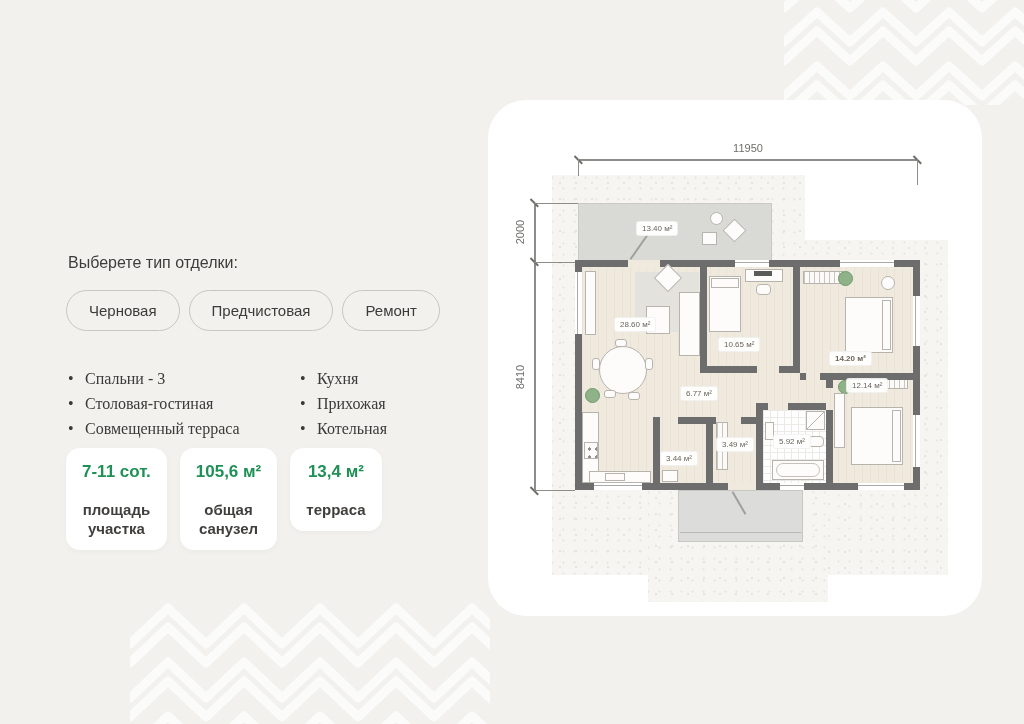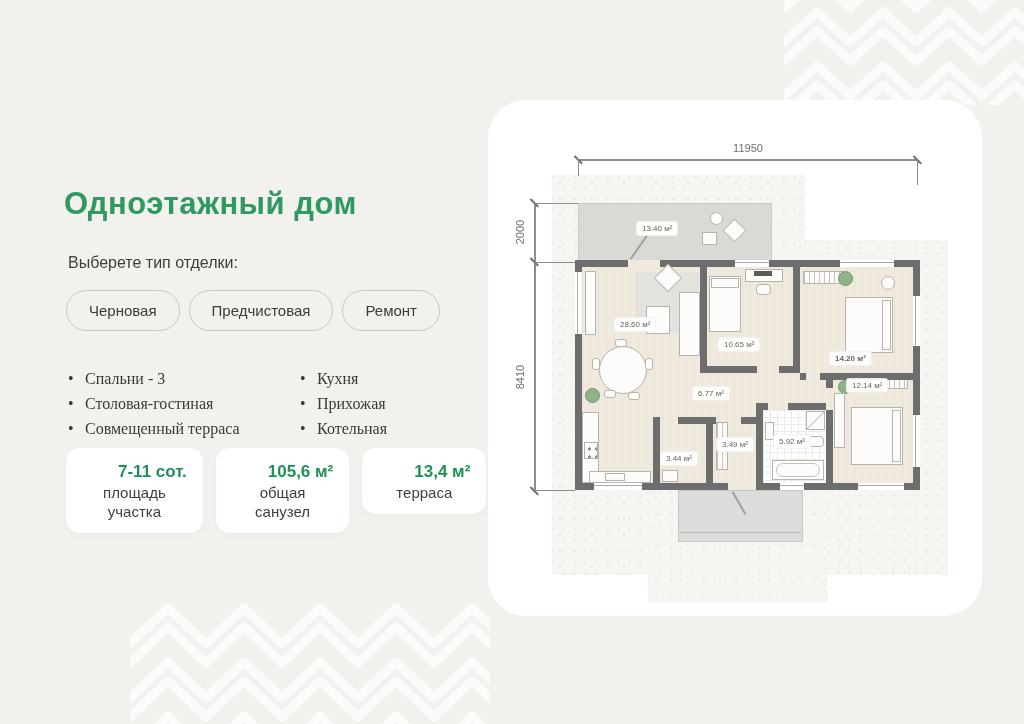--- a/index.html
+++ b/index.html
@@ -16,22 +16,22 @@
   .pill-btn { border:1px solid #c7c6c2; border-radius:24px; background:transparent;
               padding:11px 22px; font-size:15px; color:#3d3b39; font-family:inherit; cursor:pointer; }
   .features { position:absolute; left:68px; top:366px; display:flex; }
   .features ul { list-style:none; }
   .features ul:first-child { width:232px; }
   .features li { position:relative; padding-left:17px; font-size:16px; line-height:25px; color:#3b3a38;font-family:Liberation Serif, serif; }
   .features li::before { content:"•"; position:absolute; left:0; top:0; color:#3b3a38; }
   .stats { position:absolute; left:66px; top:448px; display:flex; gap:13px; align-items:flex-start; }
   .stat-card { background:#ffffff; border-radius:14px; padding:13px 16px 12px; text-align:center;
                box-shadow:0 2px 6px rgba(0,0,0,0.03); }
-  .stat-value { font-size:17px; font-weight:700; color:#1f9156; line-height:22px;margin-left:36px; }
-  .stat-label { font-size:15px; color:#413f3d; line-height:19px; white-space:pre-line; margin-top:0; }
+  .stat-value { font-size:17px; font-weight:700; color:#1f9156; line-height:22px; }
+  .stat-label { font-size:15px; color:#413f3d; line-height:19px; white-space:pre-line; margin-top:17px;font-weight:bold; }
 
   
   .zz { position:absolute; pointer-events:none; }
   .zz polyline { fill:none; stroke:#fbfbf9; stroke-width:9; stroke-linejoin:round; stroke-linecap:round; opacity:0.95; }
 
   
   .plan-card { position:absolute; left:488px; top:100px; width:494px; height:516px;
                background:#ffffff; border-radius:38px; }
   .plan { position:absolute; inset:0; border-radius:38px; overflow:hidden; }
   .site { background-color:#f6f5f2;
@@ -80,21 +80,20 @@
     <polyline points="0,34 33,4 66,34 99,4 132,34 165,4 198,34 231,4 264,34" transform="translate(0,81)"></polyline>
   </svg>
   <svg class="zz" style="left:130px; top:598px; width:360px; height:126px;" viewBox="0 0 360 126">
     <polyline points="0,40 38,4 76,40 114,4 152,40 190,4 228,40 266,4 304,40 342,4 380,40" transform="translate(0,6)"></polyline>
     <polyline points="0,40 38,4 76,40 114,4 152,40 190,4 228,40 266,4 304,40 342,4 380,40" transform="translate(0,25)"></polyline>
     <polyline points="0,40 38,4 76,40 114,4 152,40 190,4 228,40 266,4 304,40 342,4 380,40" transform="translate(0,60)"></polyline>
     <polyline points="0,40 38,4 76,40 114,4 152,40 190,4 228,40 266,4 304,40 342,4 380,40" transform="translate(0,79)"></polyline>
     <polyline points="0,40 38,4 76,40 114,4 152,40 190,4 228,40 266,4 304,40 342,4 380,40" transform="translate(0,114)"></polyline>
   </svg>
 
-  <h1 class="title">Одноэтажный дом</h1>
   <div class="subtitle">Выберете тип отделки:</div>
 
   <div class="btn-row">
     <button class="pill-btn">Черновая</button>
     <button class="pill-btn">Предчистовая</button>
     <button class="pill-btn">Ремонт</button>
   </div>
 
   <div class="features">
     <ul>
@@ -235,21 +234,21 @@
     <div class="abs win-h" style="left:106px; top:383px; width:48px; height:7px;"></div>
     <div class="abs gap" style="left:240px; top:383px; width:28px; height:7px;"></div>
     <div class="abs leaf" style="left:250px; top:390px; width:2px; height:26px; transform:rotate(-30deg);"></div>
     <div class="abs win-h" style="left:292px; top:383px; width:24px; height:7px;"></div>
     <div class="abs win-h" style="left:370px; top:383px; width:46px; height:7px;"></div>
 
     <div class="room-label" style="left:148px; top:121px;">13.40 м²</div>
     <div class="room-label" style="left:126px; top:217px;">28.60 м²</div>
     <div class="room-label" style="left:230px; top:237px;">10.65 м²</div>
     <div class="room-label" style="left:341px; top:251px;font-weight:bold;">14.20 м²</div>
-    <div class="room-label" style="left:204px; top:286px;">6.77 м²</div>
+    <div class="room-label" style="left:192px; top:286px;">6.77 м²</div>
     <div class="room-label" style="left:358px; top:278px;">12.14 м²</div>
     <div class="room-label" style="left:285px; top:334px;">5.92 м²</div>
     <div class="room-label" style="left:172px; top:351px;">3.44 м²</div>
     <div class="room-label" style="left:228px; top:337px;">3.49 м²</div>
 
    </div>
   </div>
 
 </div>
 

